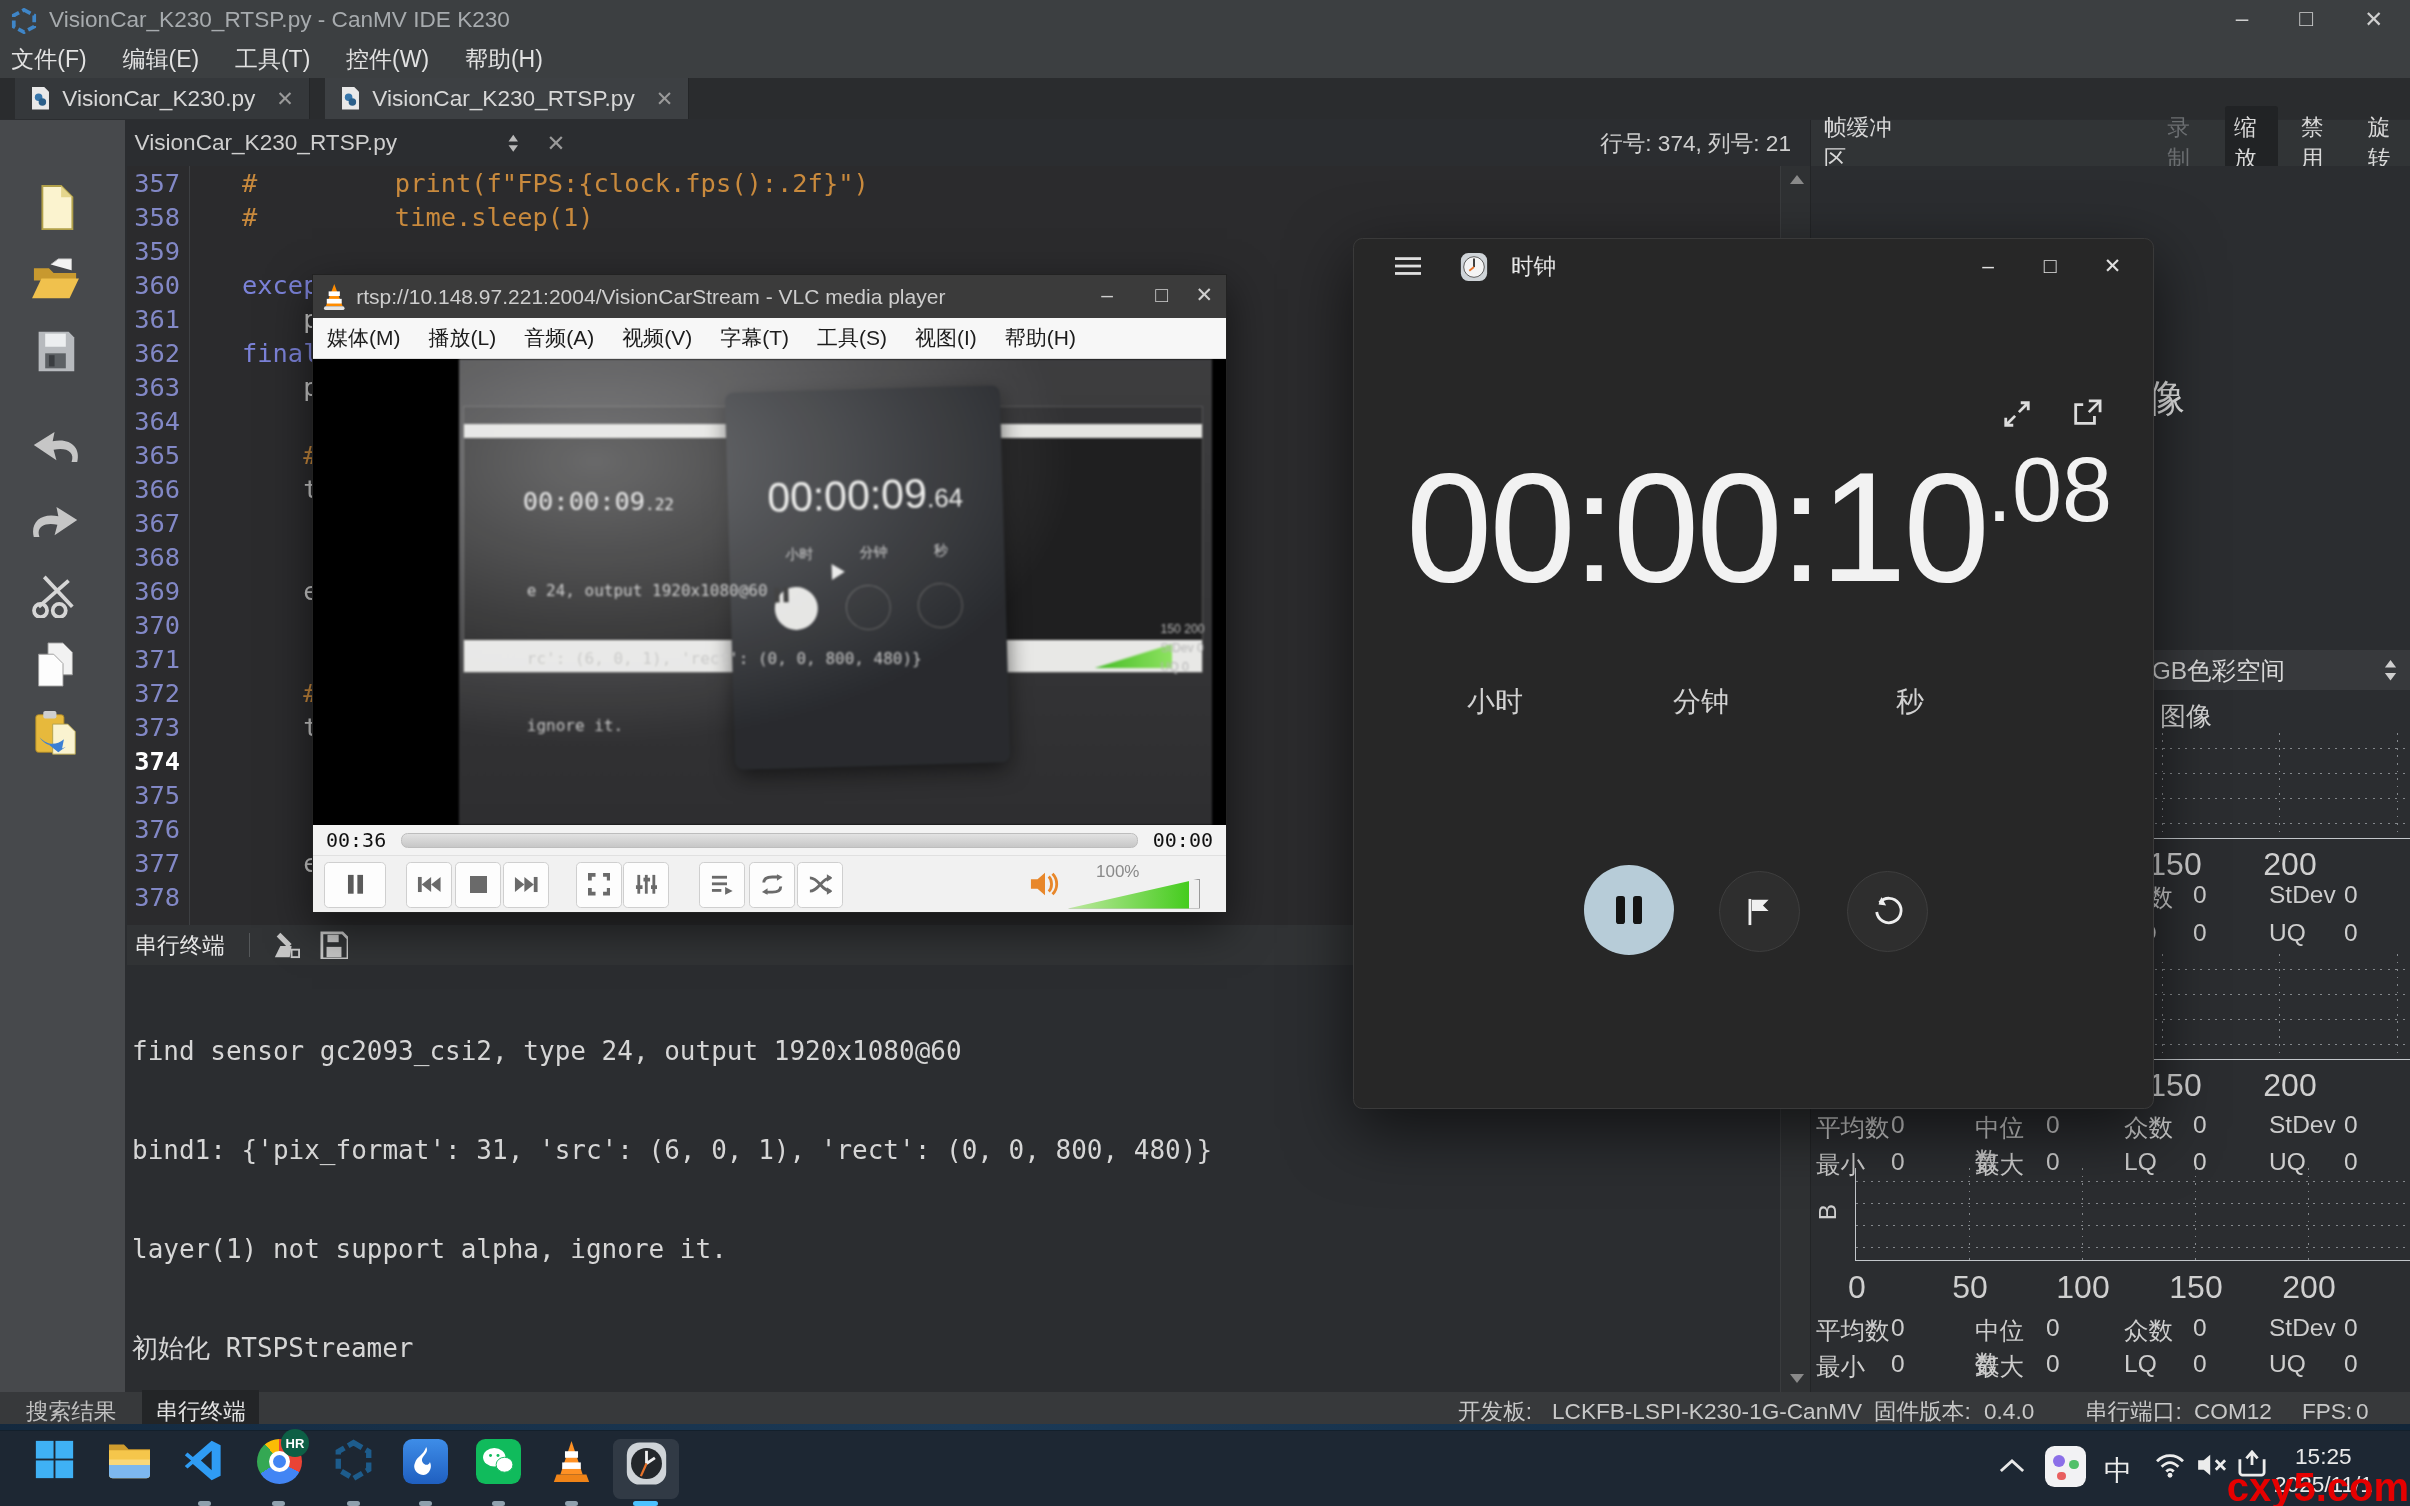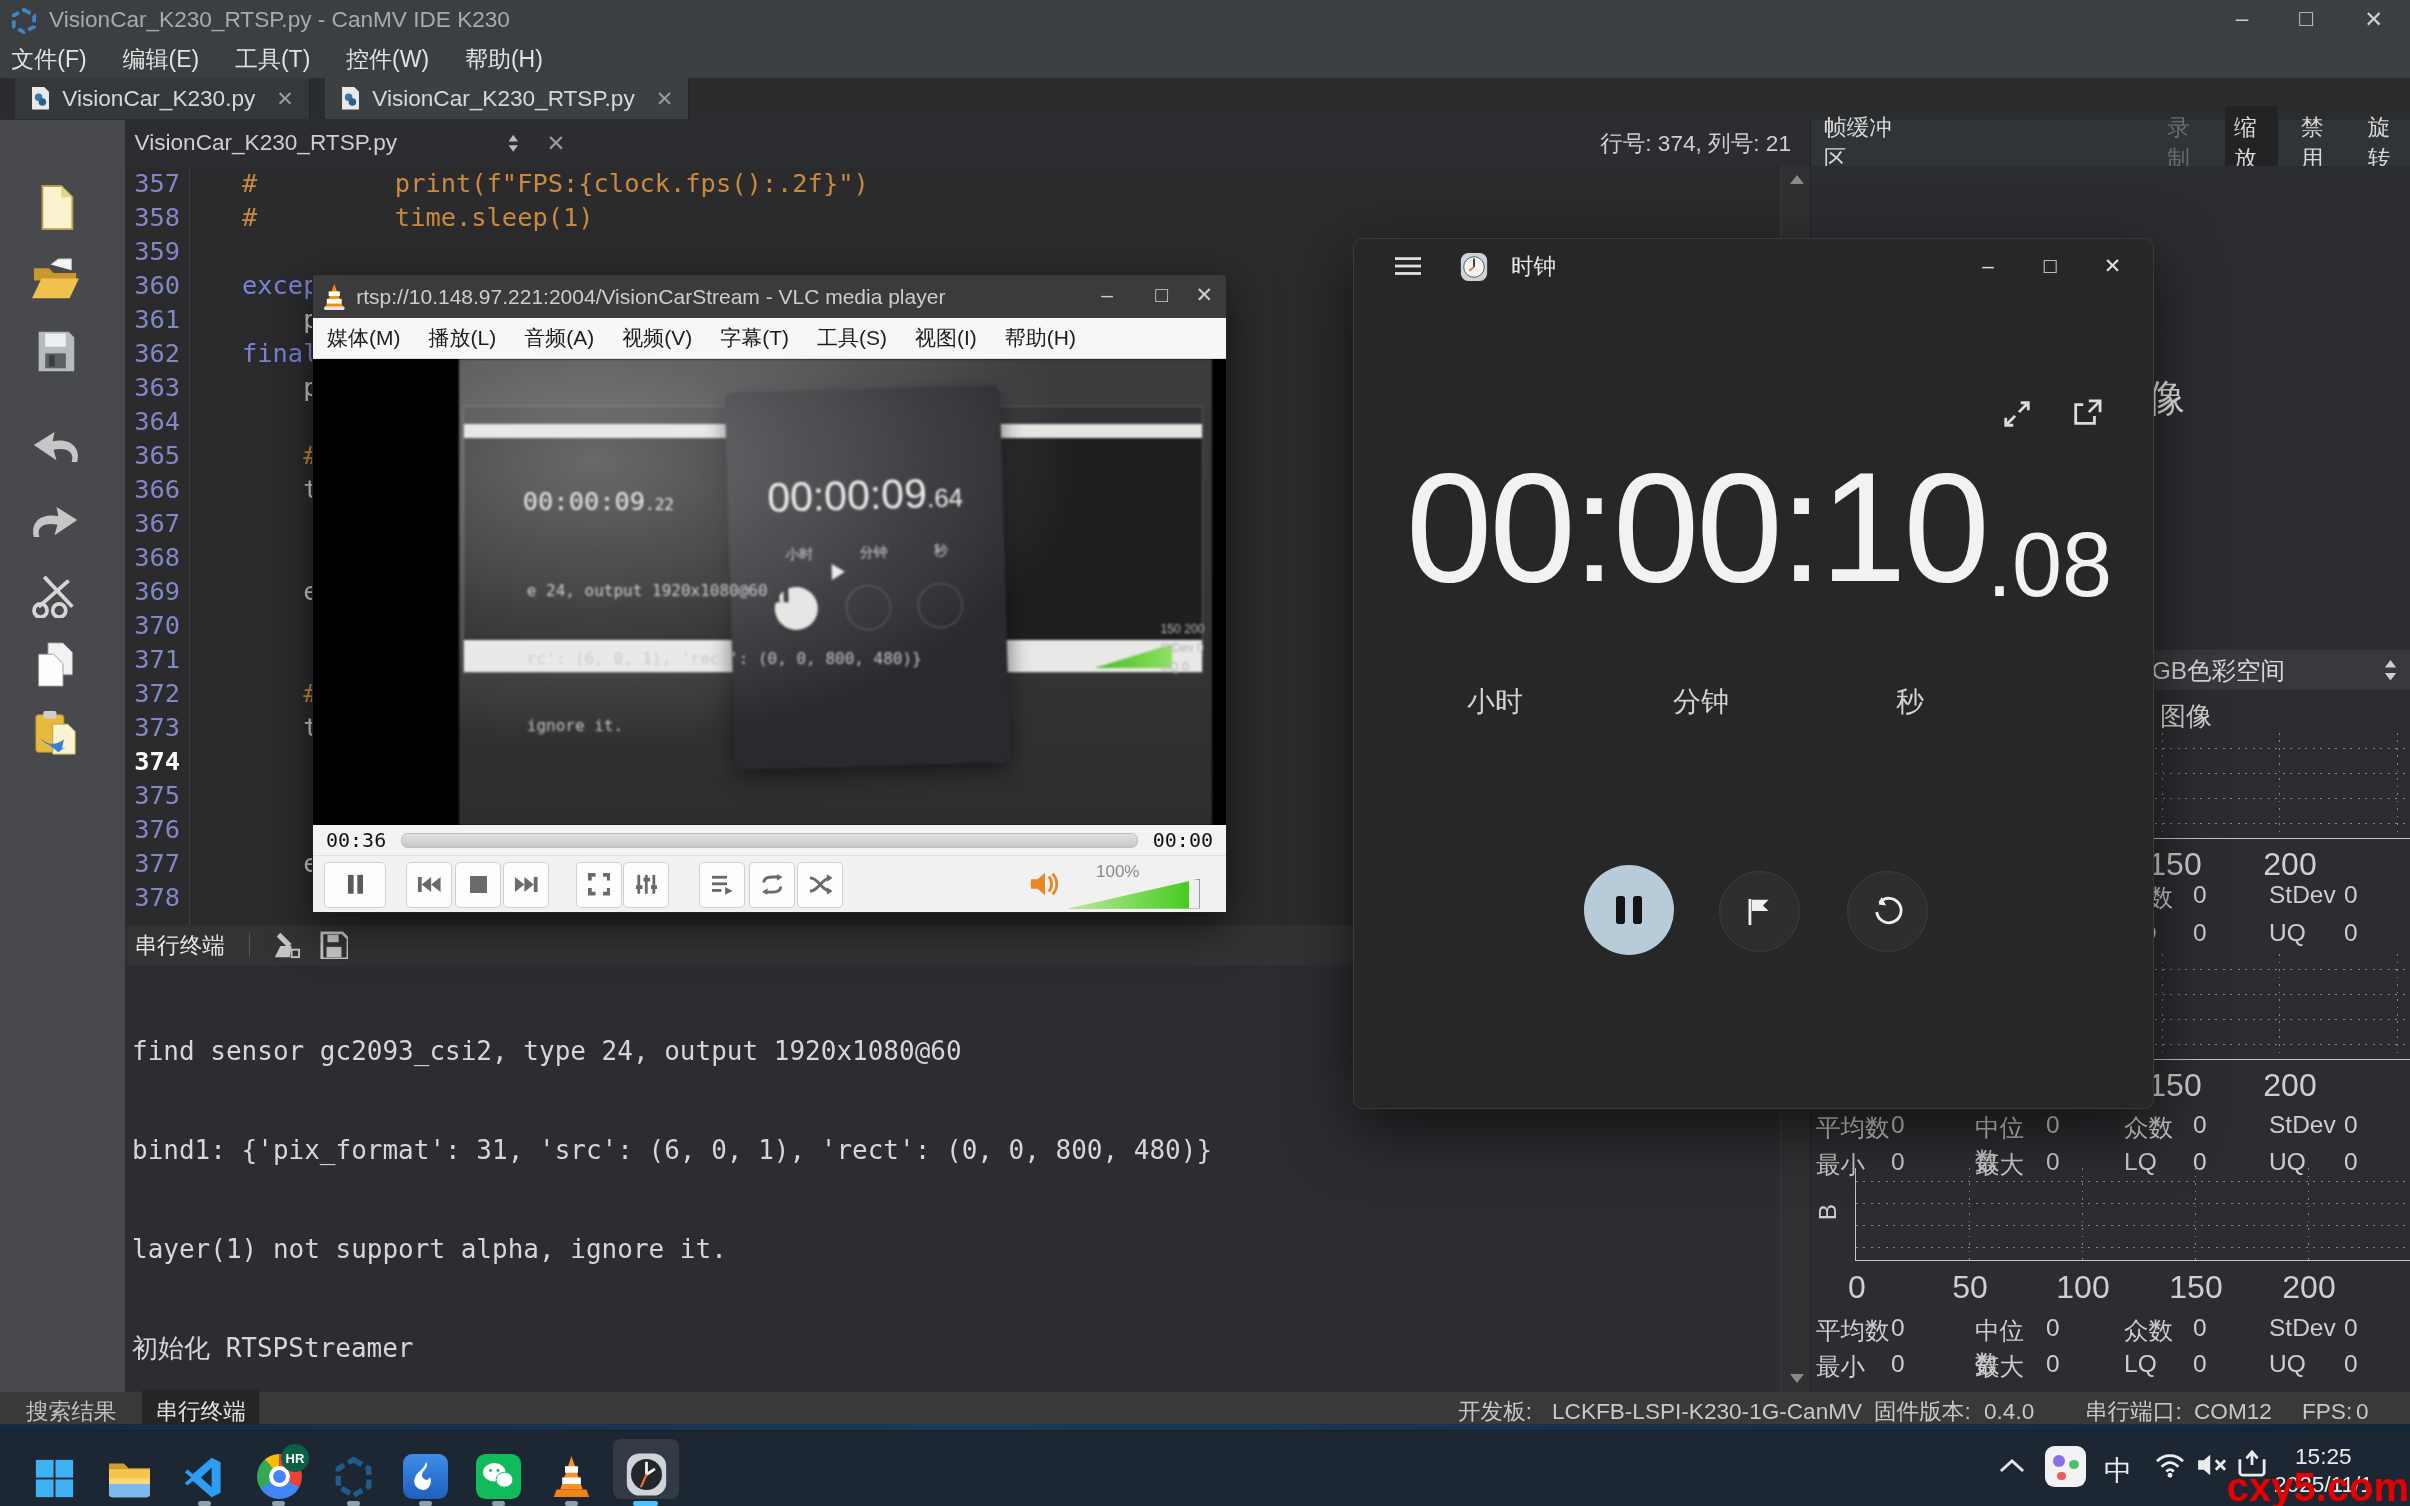--- a/index.html
+++ b/index.html
@@ -77,28 +77,28 @@
   .stime{font-size:20px;color:#111;font-family:"DejaVu Sans Mono",monospace}
   .vlc-ctrl{position:relative;height:56px;background:#f1f1f1;border-top:0.9px solid #e0e0e0}
   .vb{position:absolute;top:5.6px;width:44px;height:44px;background:#fdfdfd;border:0.9px solid #cfcfcf;border-radius:4.7px;display:flex;align-items:center;justify-content:center}
   .vol-tri{position:absolute;width:132px;height:30px}
   
   .clock{left:1353px;top:238px;width:799px;height:869px;background:#272727;border-radius:9.4px;border:0.9px solid #3a3a3a;
          box-shadow:0 21px 66px rgba(0,0,0,.6);z-index:6}
   .ck-tb{position:absolute;left:0;top:0;width:100%;height:55px;display:flex;align-items:center}
   .ck-title{color:#e6e6e6;font-size:22.6px;margin-left:22px}
   .ck-btn{color:#e0e0e0;font-size:21px;width:62px;text-align:center}
-  .ck-time{position:absolute;left:52px;top:200px;display:flex;align-items:flex-end;color:#f2f2f2}
+  .ck-time{position:absolute;left:52px;top:200px;display:flex;align-items:flex-start;color:#f2f2f2}
   .ck-main{font-size:155px;font-weight:300;letter-spacing:-2.8px}
   .ck-frac{font-size:90px;font-weight:300}
   .ck-lbl{position:absolute;top:444px;transform:translateX(-50%);font-size:28px;color:#d2d2d2}
   .ck-circ{position:absolute;border-radius:50%;display:flex;align-items:center;justify-content:center}
   
   .taskbar{left:0;top:1430px;width:2411px;height:76px;background:#1d2733;z-index:10;border-top:0.9px solid #13202c}
-  .tk{position:absolute;top:7.5px;width:60px;height:60px;display:flex;align-items:flex-end;justify-content:center}
+  .tk{position:absolute;top:7.5px;width:60px;height:60px;display:flex;align-items:flex-start;justify-content:center}
   .rundot{position:absolute;top:70px;width:13px;height:4.7px;border-radius:2.8px;background:#8fa0ad}
   .tray-txt{color:#eaeaea;font-size:22.6px}
   .wm{right:1.9px;top:1465px;color:#e60000;font-size:40px;font-weight:bold;z-index:12;font-family:"Liberation Sans",sans-serif}
   .blue-edge{left:0;top:1424px;width:2411px;height:6.6px;background:linear-gradient(90deg,#14293e,#1b3a57 40%,#122639);z-index:4}
 </style>
 </head>
 <body>
 
 <div class="screen">
 

